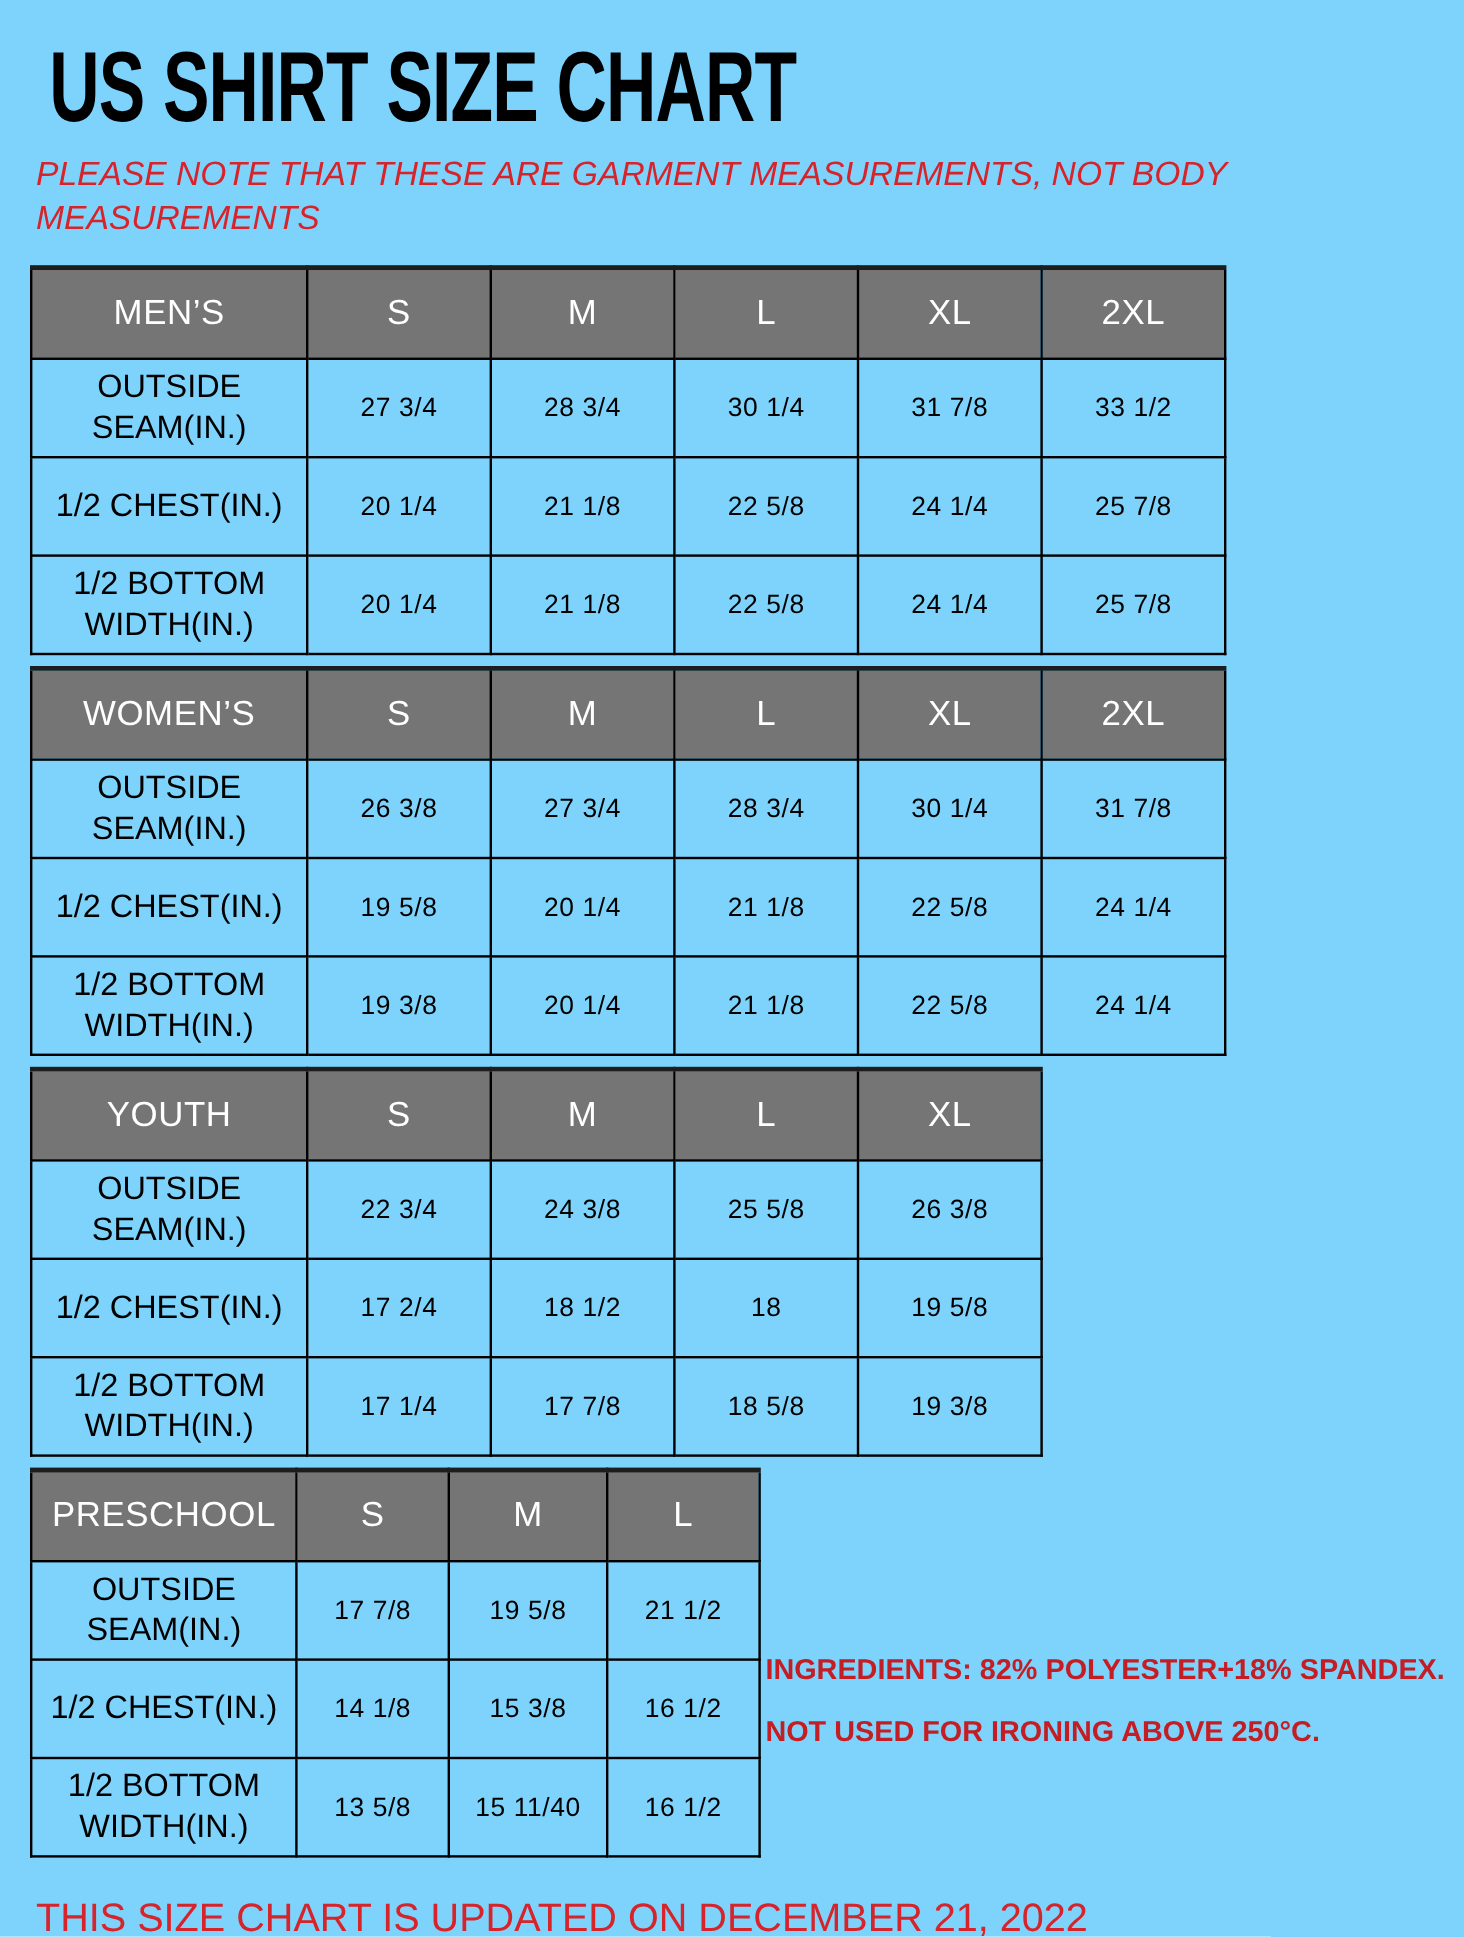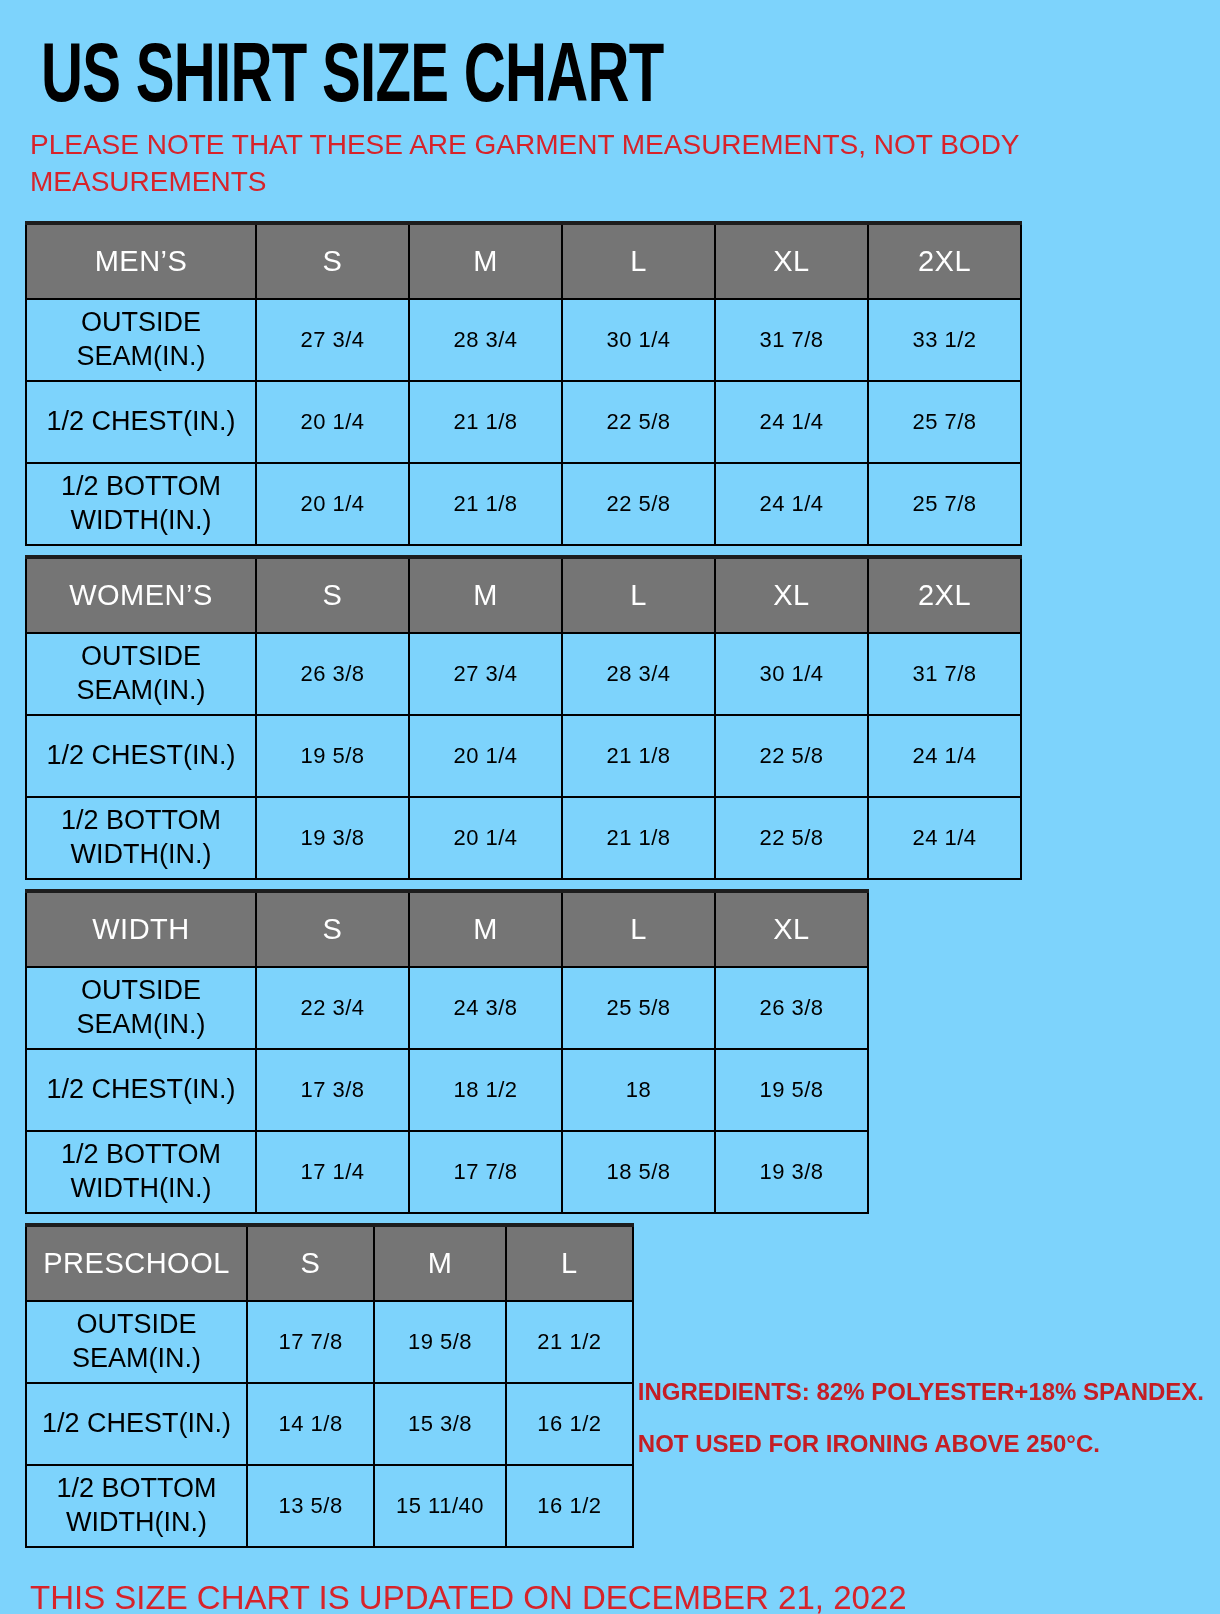--- a/index.html
+++ b/index.html
@@ -32,20 +32,21 @@
     transform: scaleX(0.70);
     transform-origin: left center;
     white-space: nowrap;
   }
   .note {
     color: var(--accent-red);
     font-size: 28px;
     line-height: 1.32;
     max-width: 1100px;
     margin: 0 0 20px 5px;
+    font-style: italic;
   }
   table.size-table {
     border-collapse: collapse;
     table-layout: fixed;
     margin: 0 0 9px 0;
     border: 2px solid var(--border-black);
     border-top: 4px solid #1d1d1d;
   }
   table.size-table th, table.size-table td {
     border: 2px solid var(--border-black);
@@ -203,38 +204,38 @@
       <table class="size-table">
         <colgroup>
           <col style="width: 230px;">
           <col style="width: 153px;">
           <col style="width: 153px;">
           <col style="width: 153px;">
           <col style="width: 153px;">
         </colgroup>
         <thead>
           <tr>
-            <th>WIDTH</th>
+            <th>YOUTH</th>
             <th>S</th>
             <th>M</th>
             <th>L</th>
             <th>XL</th>
           </tr>
         </thead>
         <tbody>
           <tr>
             <th>OUTSIDE SEAM(IN.)</th>
             <td>22 3/4</td>
             <td>24 3/8</td>
             <td>25 5/8</td>
             <td>26 3/8</td>
           </tr>
           <tr>
             <th>1/2 CHEST(IN.)</th>
-            <td>17 3/8</td>
+            <td>17 2/4</td>
             <td>18 1/2</td>
             <td>18</td>
             <td>19 5/8</td>
           </tr>
           <tr>
             <th>1/2 BOTTOM WIDTH(IN.)</th>
             <td>17 1/4</td>
             <td>17 7/8</td>
             <td>18 5/8</td>
             <td>19 3/8</td>

